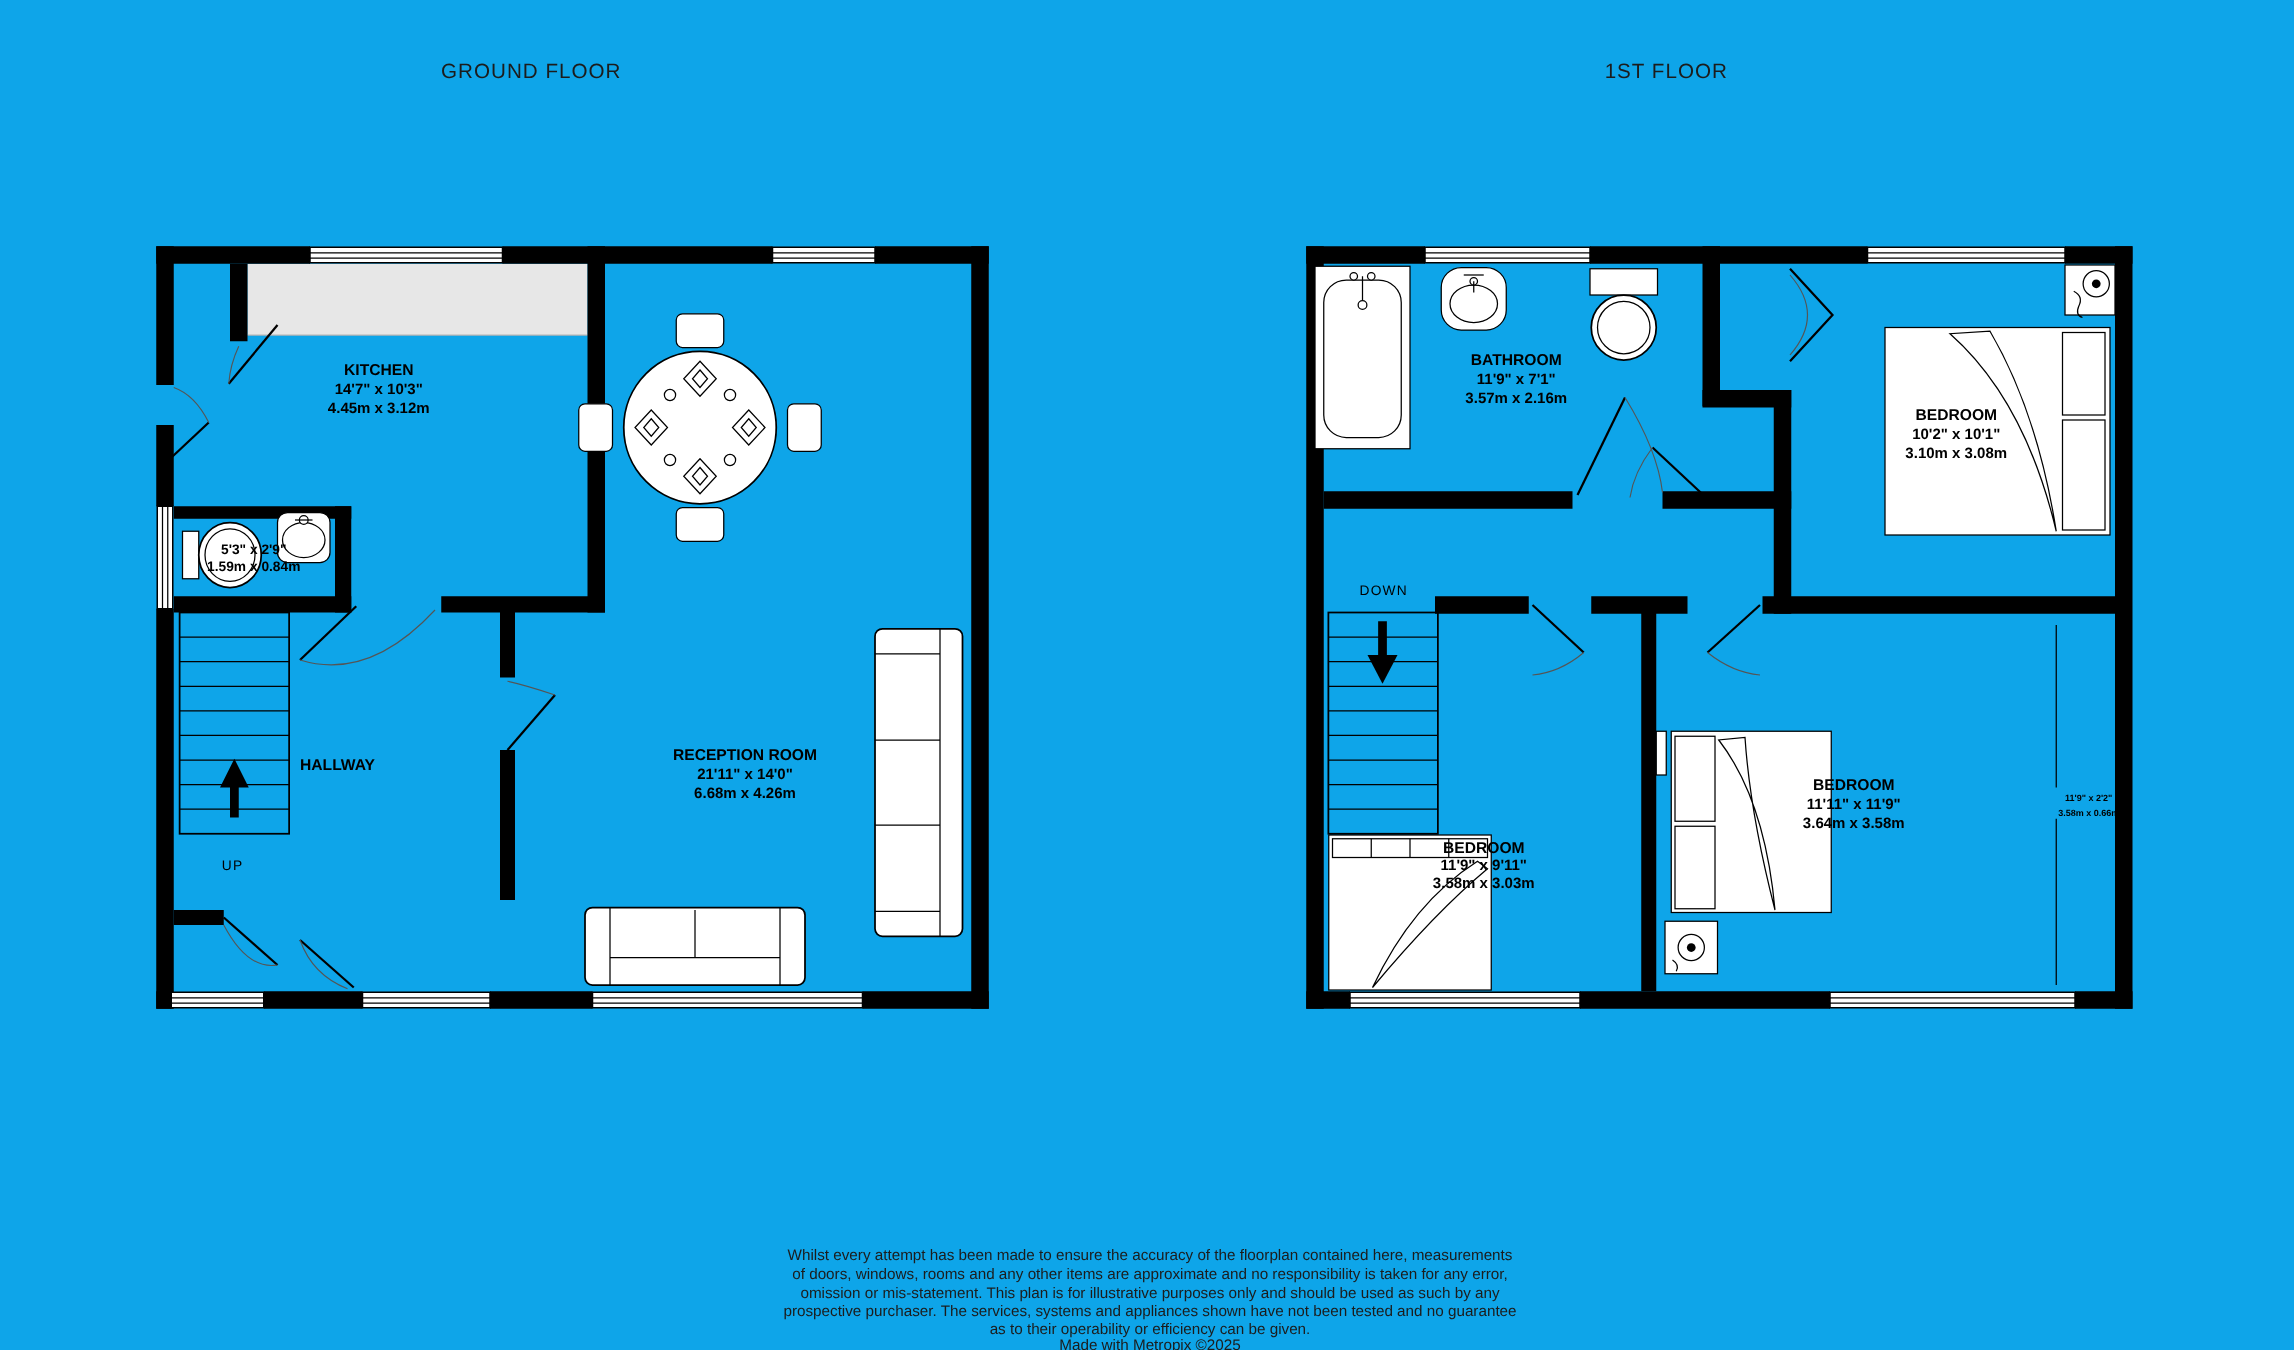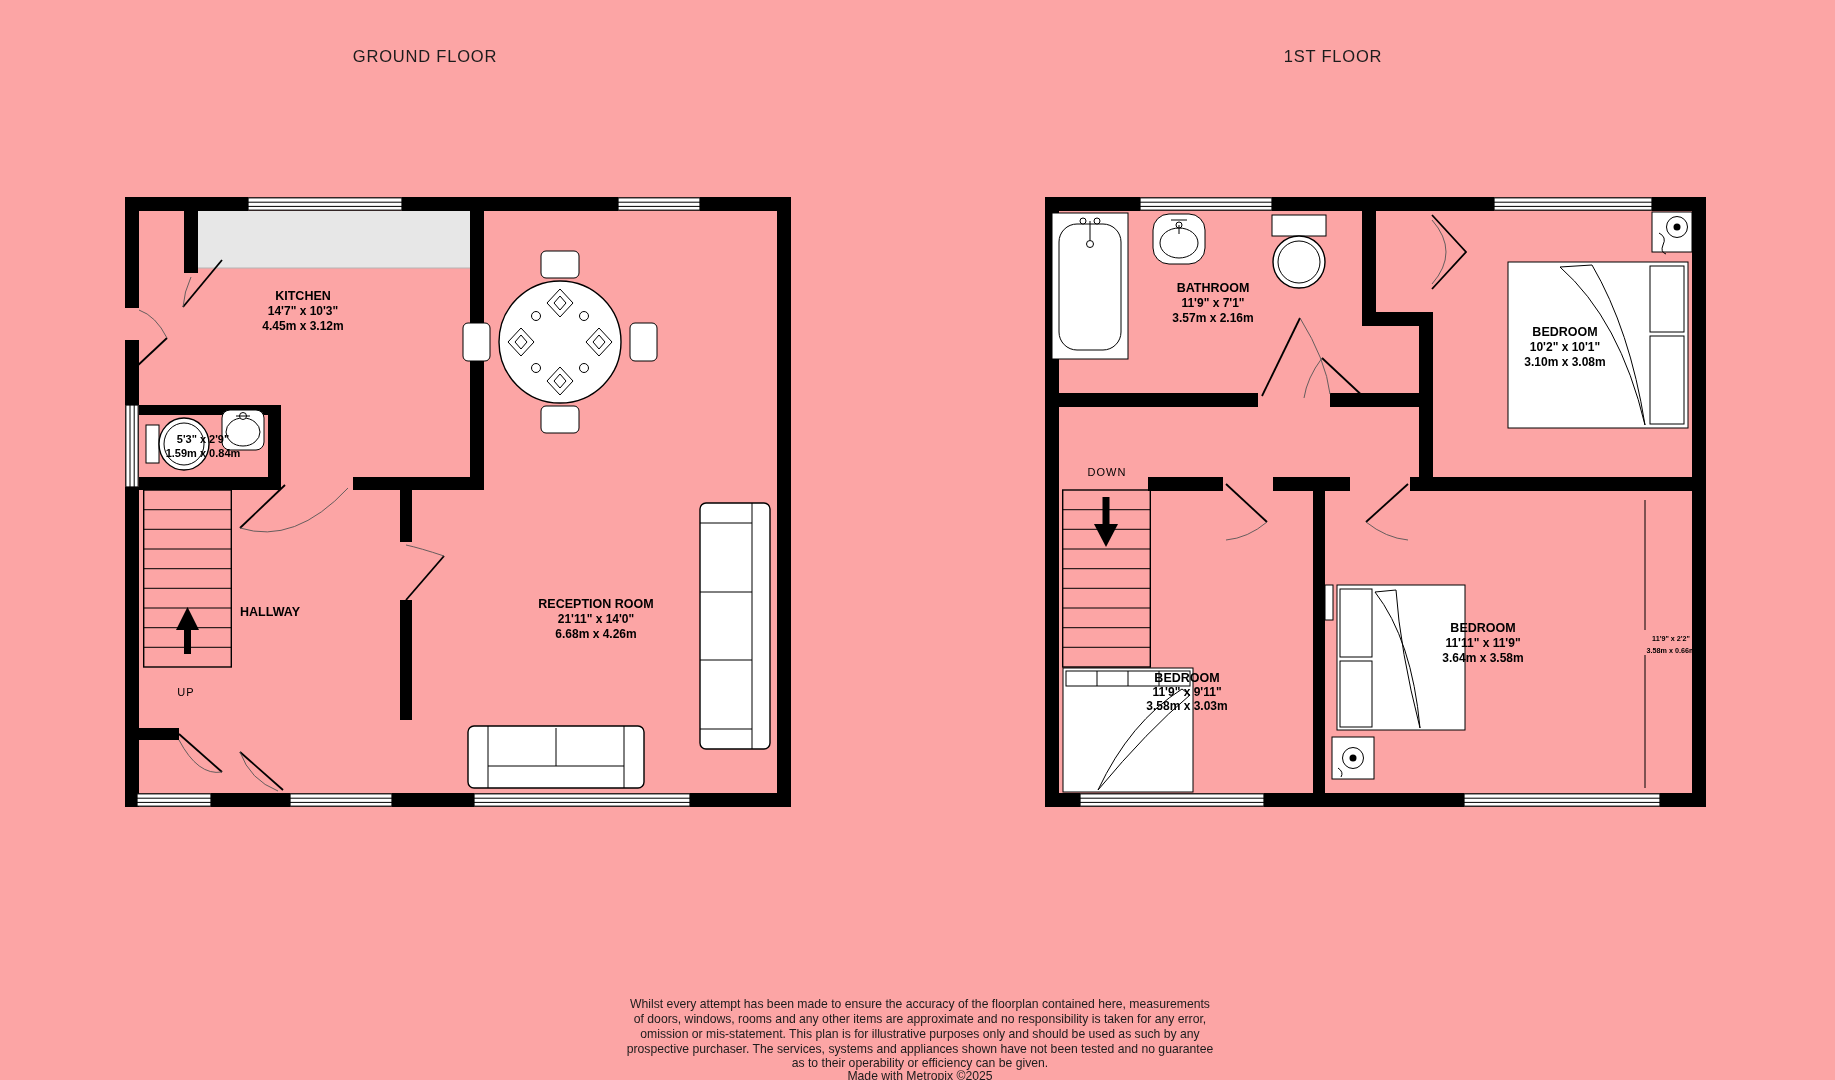--- a/index.html
+++ b/index.html
@@ -1,16 +1,16 @@
 <!DOCTYPE html>
 <html><head>
 <meta charset="utf-8">
 <style>
   html,body{margin:0;padding:0;background:#ffffff;}
-  #page{position:relative;width:1835px;height:1080px;background:#fca5a5;overflow:hidden;text-decoration:underline;}
+  #page{position:relative;width:1835px;height:1080px;background:#0ea5e9;overflow:hidden;text-decoration:underline;}
   svg{display:block;}
   .wall{fill:#000000;}
   .thin{fill:none;stroke:#000;stroke-width:1.4;}
   .furn{fill:#ffffff;stroke:#000;stroke-width:1.4;}
   .furnthin{fill:#ffffff;stroke:#000;stroke-width:1;}
   .fline{stroke:#000;stroke-width:1;fill:none;}
   .win{fill:#ffffff;stroke:#000;stroke-width:1.2;}
   .winline{stroke:#000;stroke-width:1;}
   .leaf{stroke:#000;stroke-width:1.8;fill:none;}
   .arc{fill:none;stroke:#555;stroke-width:0.9;}

